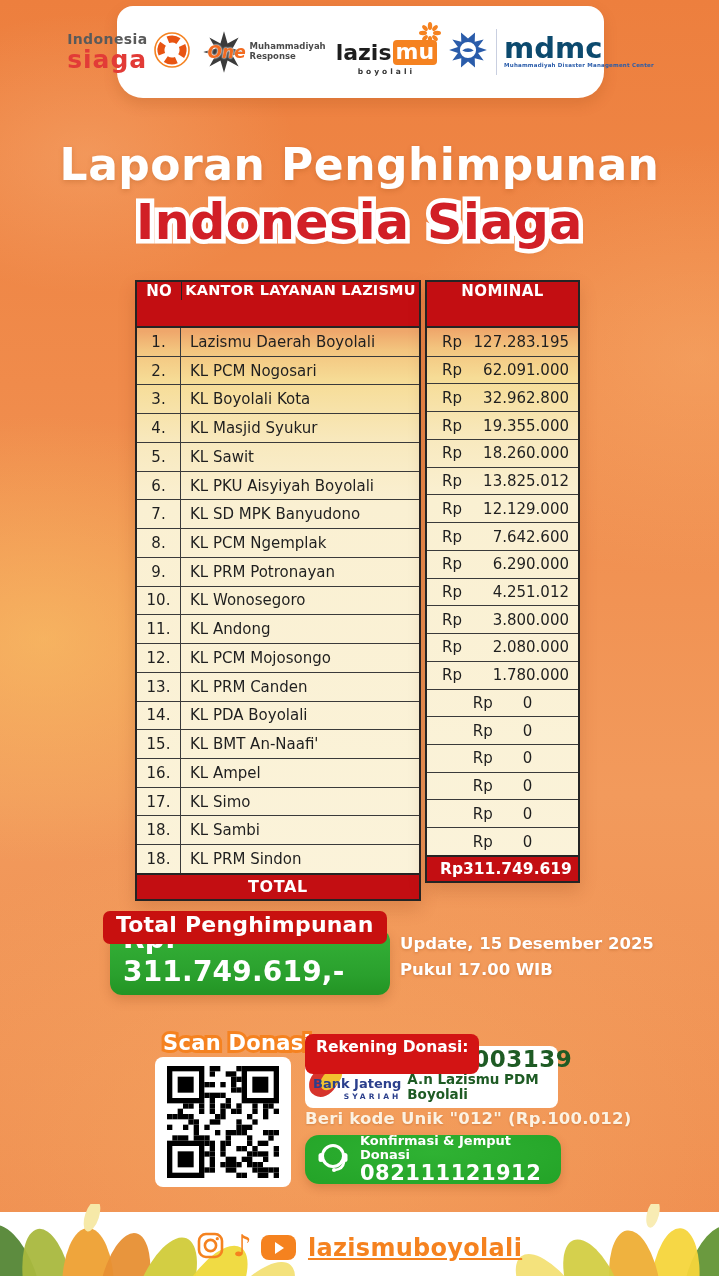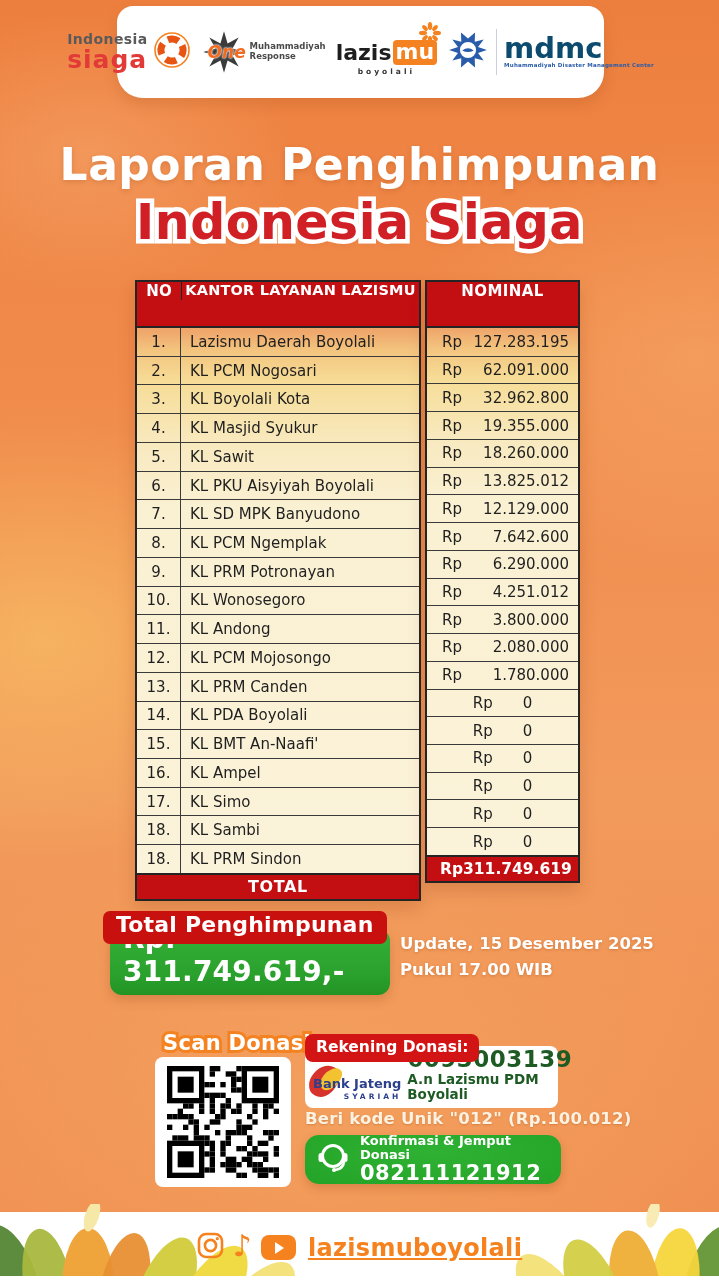--- a/index.html
+++ b/index.html
@@ -73,21 +73,21 @@
     display:flex;align-items:flex-end;padding:0 0 7px 13px;box-sizing:border-box;
     color:#fff;font-weight:800;font-size:28px;letter-spacing:.2px;box-shadow:0 5px 12px rgba(120,40,0,.2);}
   .update-text{position:absolute;left:400px;top:931px;color:#fff;font-weight:700;font-size:16.5px;
     line-height:1.55;text-shadow:0 1px 3px rgba(150,70,15,.35);}
   
   .scan-label{position:absolute;left:163px;top:1031px;font-size:21px;font-weight:800;color:#fff;z-index:2;letter-spacing:.3px;}
   .scan-label::before{content:attr(data-text);position:absolute;left:0;top:0;-webkit-text-stroke:6px #F58220;z-index:-1;}
   .qr-card{position:absolute;left:155px;top:1057px;width:136px;height:130px;background:#fff;border-radius:8px;
     display:flex;align-items:center;justify-content:center;}
   .rek-badge{position:absolute;left:305px;top:1034px;background:#D31414;color:#fff;font-weight:800;
-    font-size:15.5px;padding:4px 11px 6px;border-radius:8px;z-index:3;}
+    font-size:15.5px;padding:4px 11px 18px;border-radius:8px;z-index:3;}
   .rek-card{position:absolute;left:305px;top:1046px;width:253px;height:62px;background:#fff;border-radius:8px;z-index:2;
     display:flex;align-items:flex-end;gap:6px;padding:6px 8px 5px 8px;box-sizing:border-box;}
   .bank-logo{width:90px;position:relative;text-align:center;padding-bottom:2px;}
   .bank-name{font-size:13px;font-weight:800;color:#2B3F8C;position:relative;z-index:1;white-space:nowrap;}
   .bank-sub{font-size:7.5px;letter-spacing:3px;font-weight:800;color:#2B3F8C;margin-top:1px;text-align:right;}
   .brush{position:absolute;border-radius:60% 40% 55% 45%;z-index:0;}
   .brush-red{left:-2px;top:-12px;width:26px;height:34px;background:#D6332C;transform:rotate(30deg);}
   .brush-yellow{left:10px;top:-10px;width:16px;height:26px;background:#F2C230;transform:rotate(38deg);}
   .acct{flex:1;color:#1E5B24;line-height:1.1;padding-bottom:1px;}
   .acct-num{font-size:23px;font-weight:800;letter-spacing:.5px;}

